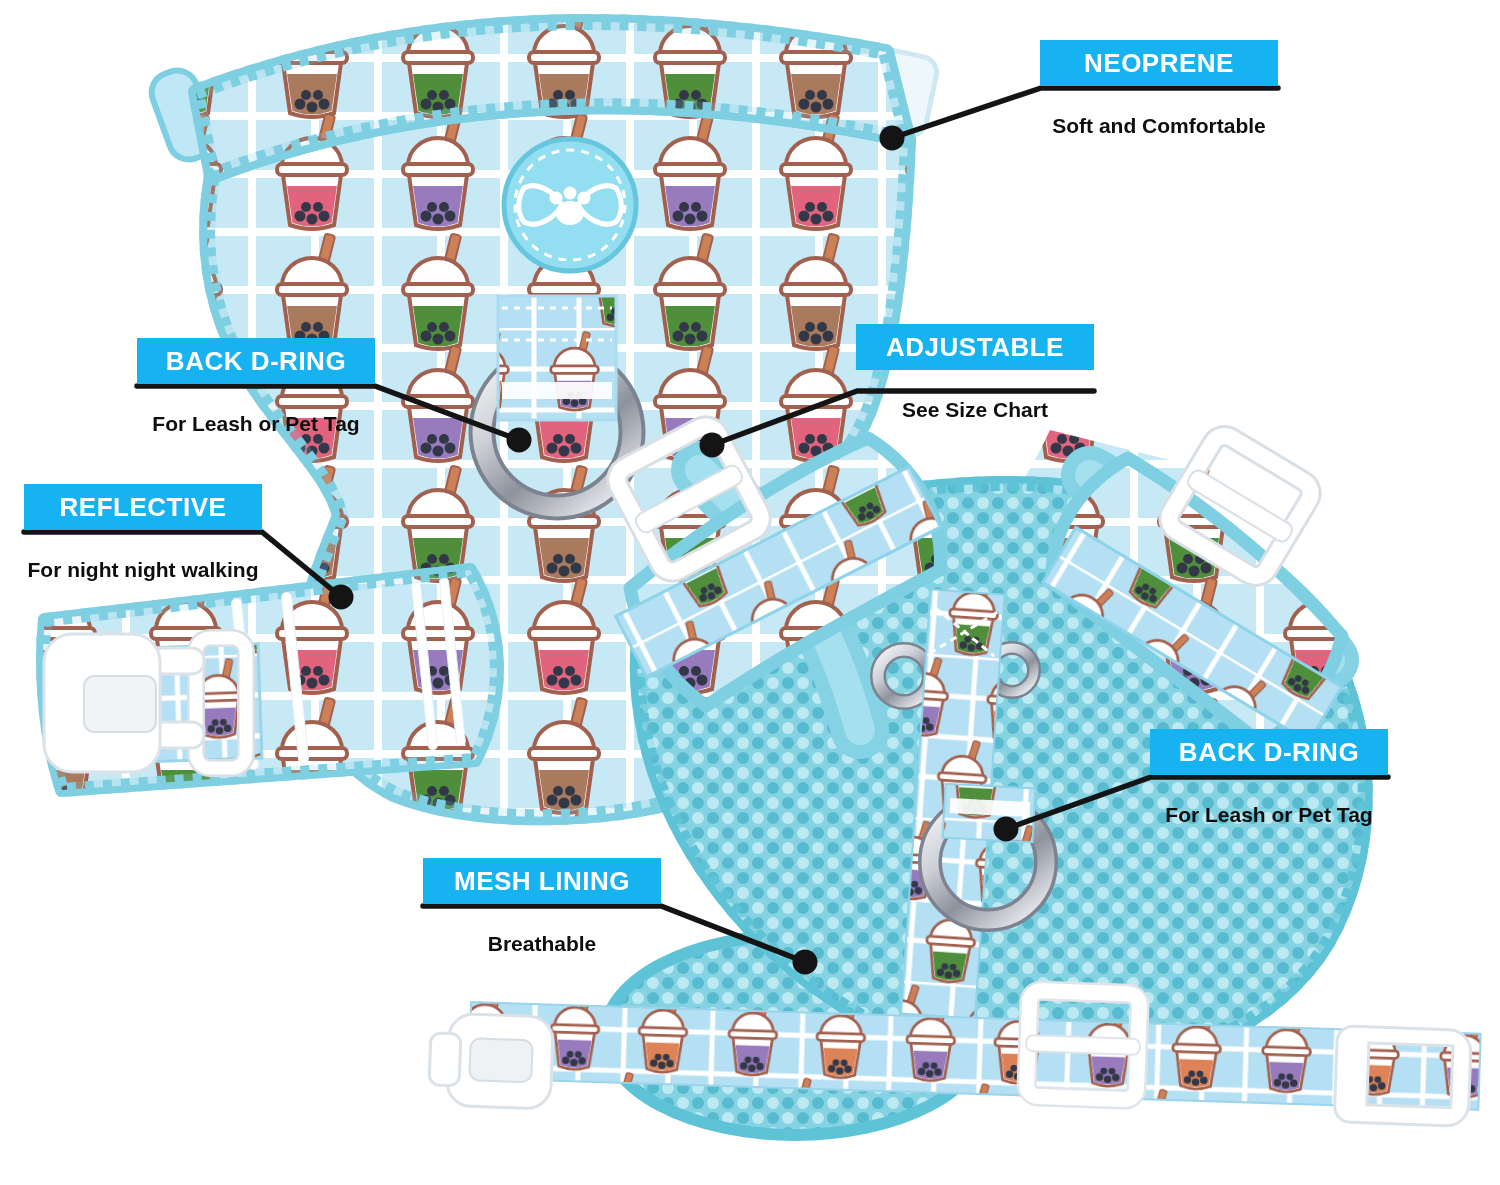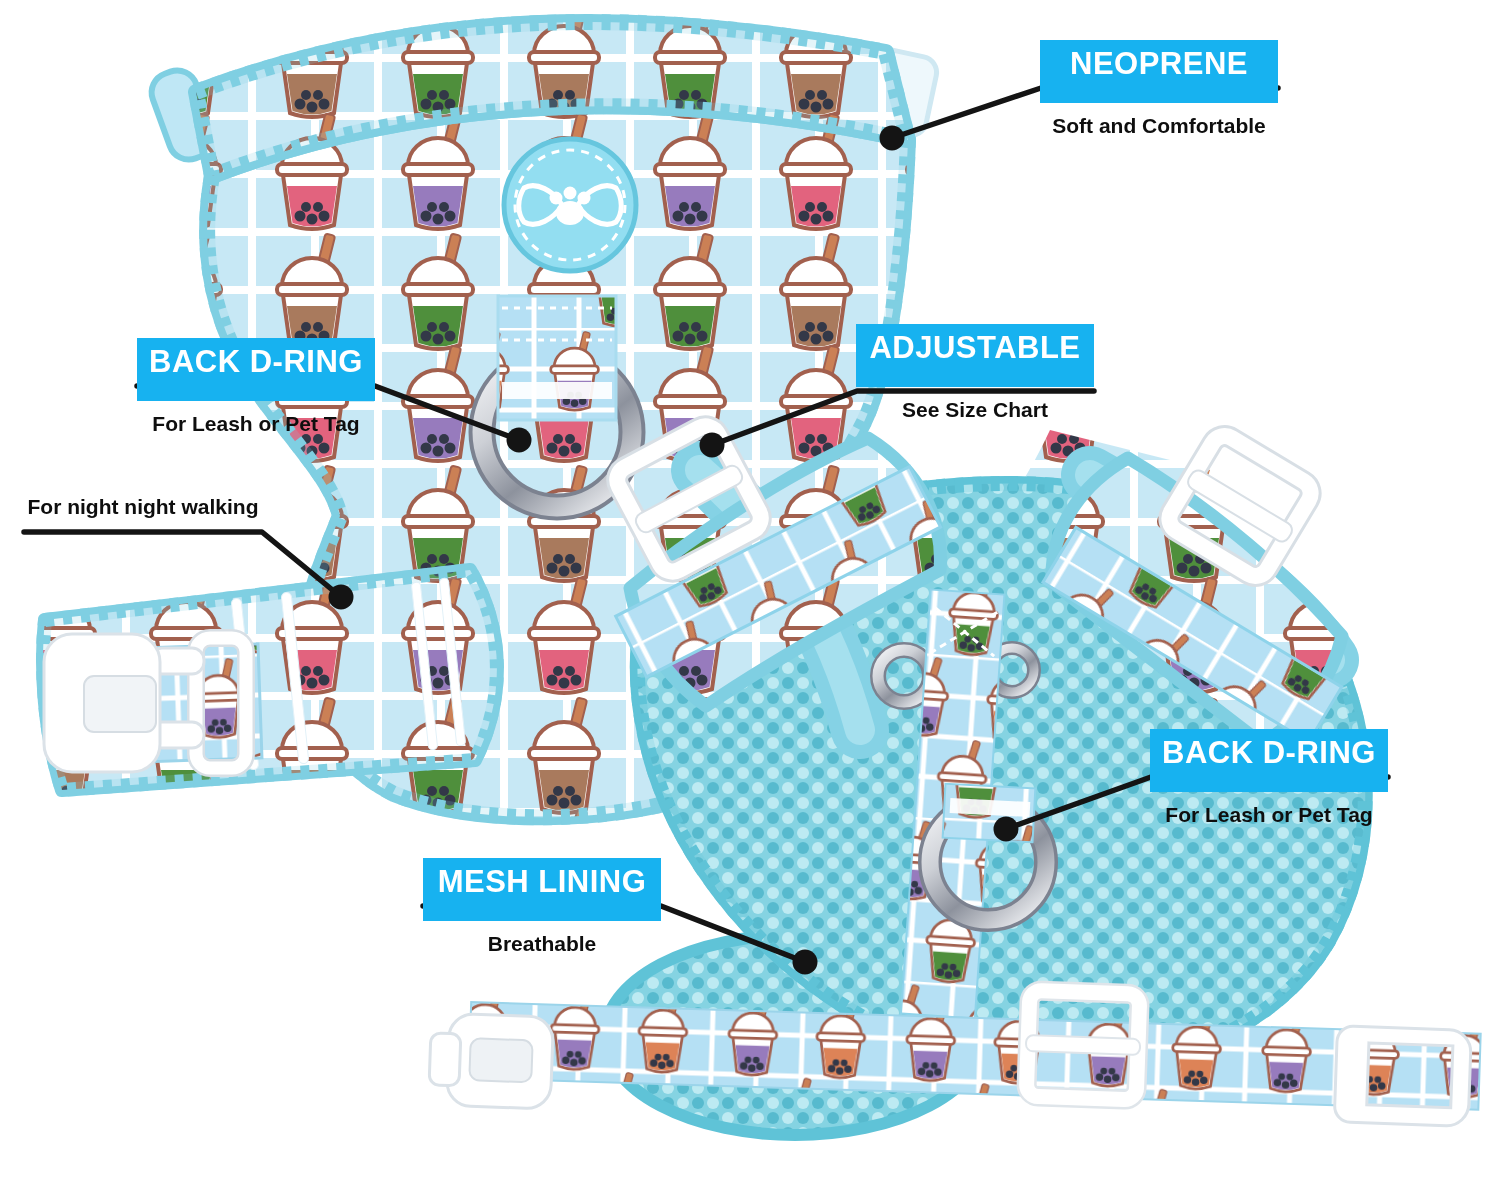--- a/index.html
+++ b/index.html
@@ -1,22 +1,22 @@
 <!DOCTYPE html>
 <html style="--accent: #17b2f0; --line: #141414;"><head>
 <meta charset="utf-8">
 <style>
   html,body{margin:0;padding:0;background:#fff;}
   .stage{position:relative;width:1500px;height:1185px;background:#ffffff;overflow:hidden;
          font-family:"Liberation Sans",sans-serif;}
   .stage svg{position:absolute;left:0;top:0;}
   .callout{position:absolute;width:238px;z-index:5;}
-  .callout .box{background:var(--accent,#17b2f0);color:#fff;height:63px;line-height:47px;
-    text-align:center;font-weight:bold;font-size:31px;letter-spacing:.5px;white-space:nowrap;}
-  .callout .sub{margin-top:11px;text-align:center;font-weight:bold;font-size:21px;color:#0e0e0e;
+  .callout .box{background:var(--accent,#17b2f0);color:#fff;height:46px;line-height:47px;
+    text-align:center;font-weight:bold;font-size:26px;letter-spacing:.5px;white-space:nowrap;}
+  .callout .sub{margin-top:28px;text-align:center;font-weight:bold;font-size:21px;color:#0e0e0e;
     white-space:nowrap;}
   #co-neoprene{left:1040px;top:40px;}
   #co-front-d-ring{left:137px;top:338px;}
   #co-reflective{left:24px;top:484px;}
   #co-adjustable{left:856px;top:324px;}
   #co-back-d-ring{left:1150px;top:729px;}
   #co-mesh-lining{left:423px;top:858px;}
   .stitch{fill:none;stroke:#ffffff;stroke-width:2.5;stroke-dasharray:9 9;opacity:.8;}
   .leader{fill:none;stroke:var(--line,#141414);stroke-width:5.5;stroke-linecap:round;stroke-linejoin:round;}
   .dot{fill:var(--line,#141414);}
@@ -217,20 +217,21 @@
 
 <div class="callout" id="co-neoprene">
   <div class="box">NEOPRENE</div>
   <div class="sub">Soft and Comfortable</div>
 </div>
 <div class="callout" id="co-front-d-ring">
   <div class="box">BACK D-RING</div>
   <div class="sub">For Leash or Pet Tag</div>
 </div>
 <div class="callout" id="co-reflective">
+  <div class="box">REFLECTIVE</div>
   <div class="sub">For night night walking</div>
 </div>
 <div class="callout" id="co-adjustable">
   <div class="box">ADJUSTABLE</div>
   <div class="sub">See Size Chart</div>
 </div>
 <div class="callout" id="co-back-d-ring">
   <div class="box">BACK D-RING</div>
   <div class="sub">For Leash or Pet Tag</div>
 </div>

